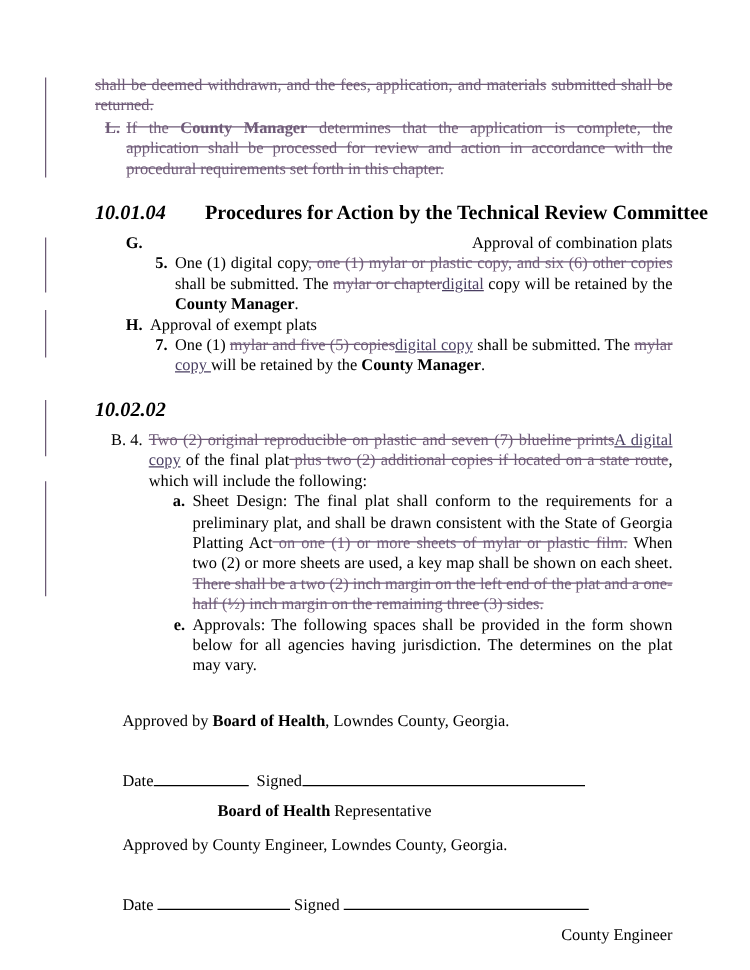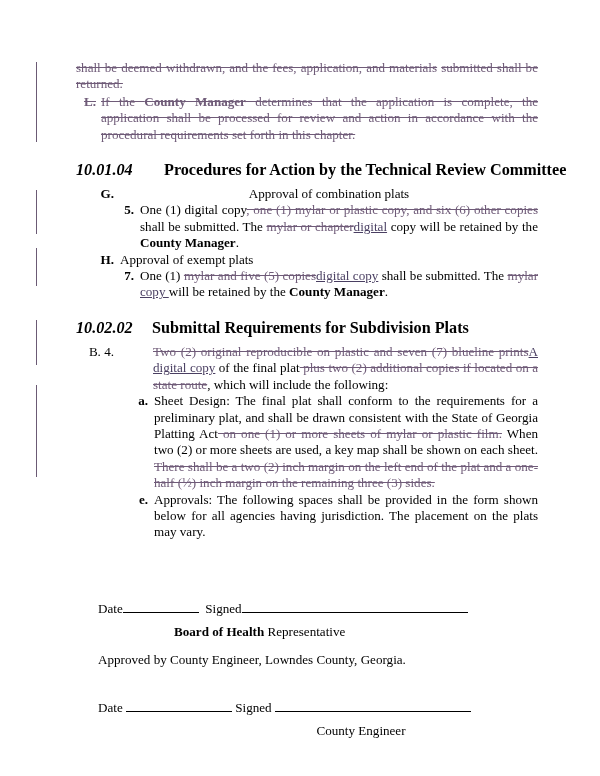--- a/index.html
+++ b/index.html
@@ -134,21 +134,21 @@
     <div class="heading">
       <span class="num" style="width:88px;">10.01.04</span>
       <span class="ttl">Procedures for Action by the Technical Review Committee</span>
     </div>
 
     <div class="spacer-sm"></div>
 
     <div class="row">
       <div class="marker" style="width:38px;">G.</div>
       <div class="body-txt" style="padding-left:6px;">
-        <p style="text-align:center;">Approval of combination plats</p>
+        <p style="text-align:right;">Approval of combination plats</p>
       </div>
     </div>
 
     <div class="row">
       <div class="marker" style="width:58px;">5.</div>
       <div class="body-txt" style="padding-left:6px;">
         <p><span>One (1) digital copy</span><span class="del">, one (1) mylar or plastic copy, and six (6) other copies</span><span> shall be submitted.  The </span><span class="del">mylar or chapter</span><span class="ins">digital</span><span> copy will be retained by the </span><span class="b">County Manager</span><span>.</span></p>
       </div>
     </div>
 
@@ -163,50 +163,50 @@
       <div class="marker" style="width:58px;">7.</div>
       <div class="body-txt" style="padding-left:6px;">
         <p><span>One (1) </span><span class="del">mylar and five (5) copies</span><span class="ins">digital copy</span><span> shall be submitted.  The </span><span class="del">mylar </span><span class="ins">copy </span><span>will be retained by the </span><span class="b">County Manager</span><span>.</span></p>
       </div>
     </div>
 
     <div class="spacer-lg"></div>
 
     <div class="heading">
       <span class="num" style="width:76px;">10.02.02</span>
-      <span class="ttl">Submittal Requirements for Subdivision Plats</span>
     </div>
 
     <div class="spacer-sm"></div>
 
     <div class="row">
       <div class="marker" style="width:38px;font-weight:normal;">B. 4.</div>
-      <div class="body-txt" style="padding-left:5px;margin-left:34px;">
+      <div class="body-txt" style="padding-left:5px;">
         <p><span class="del">Two (2) original reproducible on plastic and seven (7) blueline prints</span><span class="ins">A digital copy</span><span> of the final plat</span><span class="del"> plus two (2) additional copies if located on a state route</span><span>, which will include the following:</span></p>
       </div>
     </div>
 
     <div class="row">
       <div class="marker" style="width:72px;">a.</div>
       <div class="body-txt" style="padding-left:6px;">
         <p><span>Sheet Design: The final plat shall conform to the requirements for a preliminary plat, and shall be drawn consistent with the State of Georgia Platting Act</span><span class="del"> on one (1) or more sheets of mylar or plastic film.</span><span> When two (2) or more sheets are used, a key map shall be shown on each sheet. </span><span class="del">There shall be a two (2) inch margin on the left end of the plat and a one-half (½) inch margin on the remaining three (3) sides.</span></p>
       </div>
     </div>
 
     <div class="row">
       <div class="marker" style="width:72px;">e.</div>
       <div class="body-txt" style="padding-left:6px;">
-        <p>Approvals: The following spaces shall be provided in the form shown below for all agencies having jurisdiction.  The placement on the plats may vary.</p>
+        <p>Approvals: The following spaces shall be provided in the form shown below for all agencies having jurisdiction.  The determines on the plat may vary.</p>
       </div>
     </div>
 
     <div class="spacer-lg"></div>
     <div class="spacer-md"></div>
 
     <div class="sig-block">
+      <p class="indent-1" style="text-align:left;"><span>Approved by </span><span class="b">Board of Health</span><span>, Lowndes County, Georgia.</span></p>
 
       <div style="height:32px;"></div>
 
       <p class="sig-line indent-1" style="text-align:left;"><span>Date</span><span class="rule" style="width:76px;"></span><span>  </span><span>Signed</span><span class="rule" style="width:226px;"></span></p>
 
       <div style="height:7px;"></div>
 
       <p class="indent-2" style="text-align:left;"><span class="b">Board of Health</span><span> Representative</span></p>
     </div>
 
@@ -214,17 +214,17 @@
 
     <div class="sig-block">
       <p class="indent-1" style="text-align:left;"><span>Approved by County Engineer, Lowndes County, Georgia.</span></p>
 
       <div style="height:32px;"></div>
 
       <p class="sig-line indent-1" style="text-align:left;"><span>Date </span><span class="rule" style="width:106px;"></span><span> </span><span>Signed </span><span class="rule" style="width:196px;"></span></p>
 
       <div style="height:7px;"></div>
 
-      <p class="indent-3" style="text-align:center;"><span>County Engineer</span></p>
+      <p class="indent-3" style="text-align:right;"><span>County Engineer</span></p>
     </div>
 
   </div>
 </div>
 
 </body></html>

